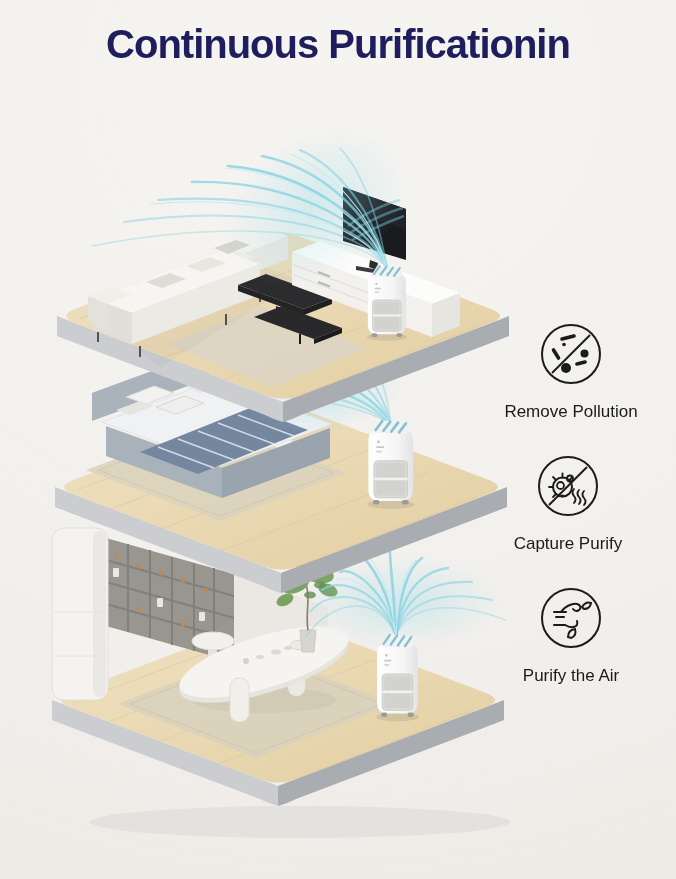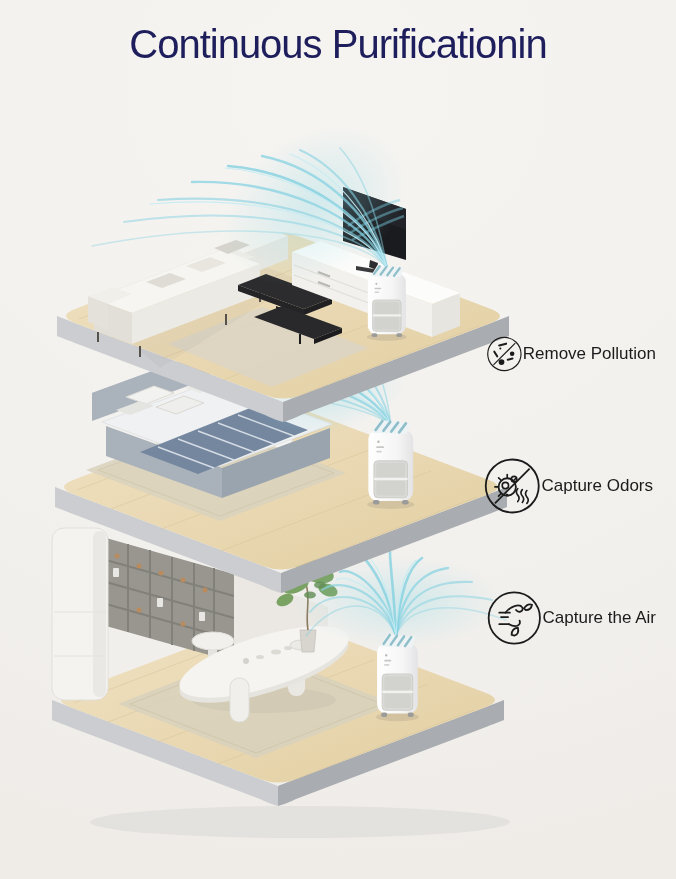--- a/index.html
+++ b/index.html
@@ -3,25 +3,25 @@
 <meta charset="utf-8">
 <style>
   html,body{margin:0;padding:0;background:#efede9;}
   .stage{
     position:relative;width:676px;height:879px;overflow:hidden;
     background:radial-gradient(130% 90% at 50% 10%, #f6f4f1 0%, #f3f1ee 55%, #efece8 100%);
     font-family:"Liberation Sans", sans-serif;
   }
   .title{
     position:absolute;top:16px;left:0;right:0;text-align:center;
-    color:#1e1e5c;font-weight:normal;font-size:40px;line-height:57px;letter-spacing:-1px;
+    color:#1e1e5c;font-weight:bold;font-size:40px;line-height:57px;letter-spacing:-1px;
   }
   .scene{position:absolute;left:0;top:0;}
   .features{position:absolute;left:0;top:0;width:100%;height:100%;pointer-events:none;}
-  .feature{position:absolute;width:170px;display:flex;flex-direction:row;align-items:center;gap:0;}
+  .feature{position:absolute;width:170px;display:flex;flex-direction:column;align-items:center;gap:16px;}
   .feature .label{font-size:17px;color:#1b1b1b;white-space:nowrap;}
   .f1{left:486px;top:322px;}
   .f2{left:483px;top:454px;}
   .f3{left:486px;top:586px;}
 </style>
 </head>
 <body>
 
 <div class="stage">
 
@@ -369,33 +369,33 @@
         </g>
         <circle cx="24.5" cy="31.5" r="3.5" fill="none" stroke="#1b1b1b" stroke-width="1.8"></circle>
         <circle cx="34" cy="24.5" r="3" fill="none" stroke="#1b1b1b" stroke-width="1.8"></circle>
         <circle cx="26.5" cy="42" r="1.4" fill="#1b1b1b"></circle>
         <g fill="none" stroke="#1b1b1b" stroke-width="1.8" stroke-linecap="round">
           <path d="M38,35 q-3,3.5 0,7 q3,3.5 0,7"></path>
           <path d="M43,36 q-3,3.5 0,7 q3,3.5 0,7"></path>
           <path d="M48,37 q-3,3.5 0,7 q3,3.5 0,7"></path>
         </g>
       </svg>
-      <div class="label">Capture Odors</div>
+      <div class="label">Capture Purify</div>
     </div>
 
     <div class="feature f3">
       <svg width="64" height="64" viewBox="0 0 64 64">
         <circle cx="32" cy="32" r="29" fill="none" stroke="#1b1b1b" stroke-width="2"></circle>
         <g fill="none" stroke="#1b1b1b" stroke-width="2" stroke-linecap="round">
           <path d="M15,26 H27"></path>
           <path d="M17,31 H25"></path>
           <path d="M22,26 C27,19 38,15 41,20 C43,24 37,27 34,23"></path>
           <path d="M15,39 H26"></path>
           <path d="M26,39 C33,43 40,41 38,35"></path>
           <path d="M43,21 q4,-6 9,-4 q-1,6 -7,6 z"></path>
           <path d="M29,51 q0,-7 7,-8 q2,7 -4,9 z"></path>
         </g>
       </svg>
-      <div class="label">Capture the Air</div>
+      <div class="label">Purify the Air</div>
     </div>
 
   </div>
 </div>
 
 </body></html>

